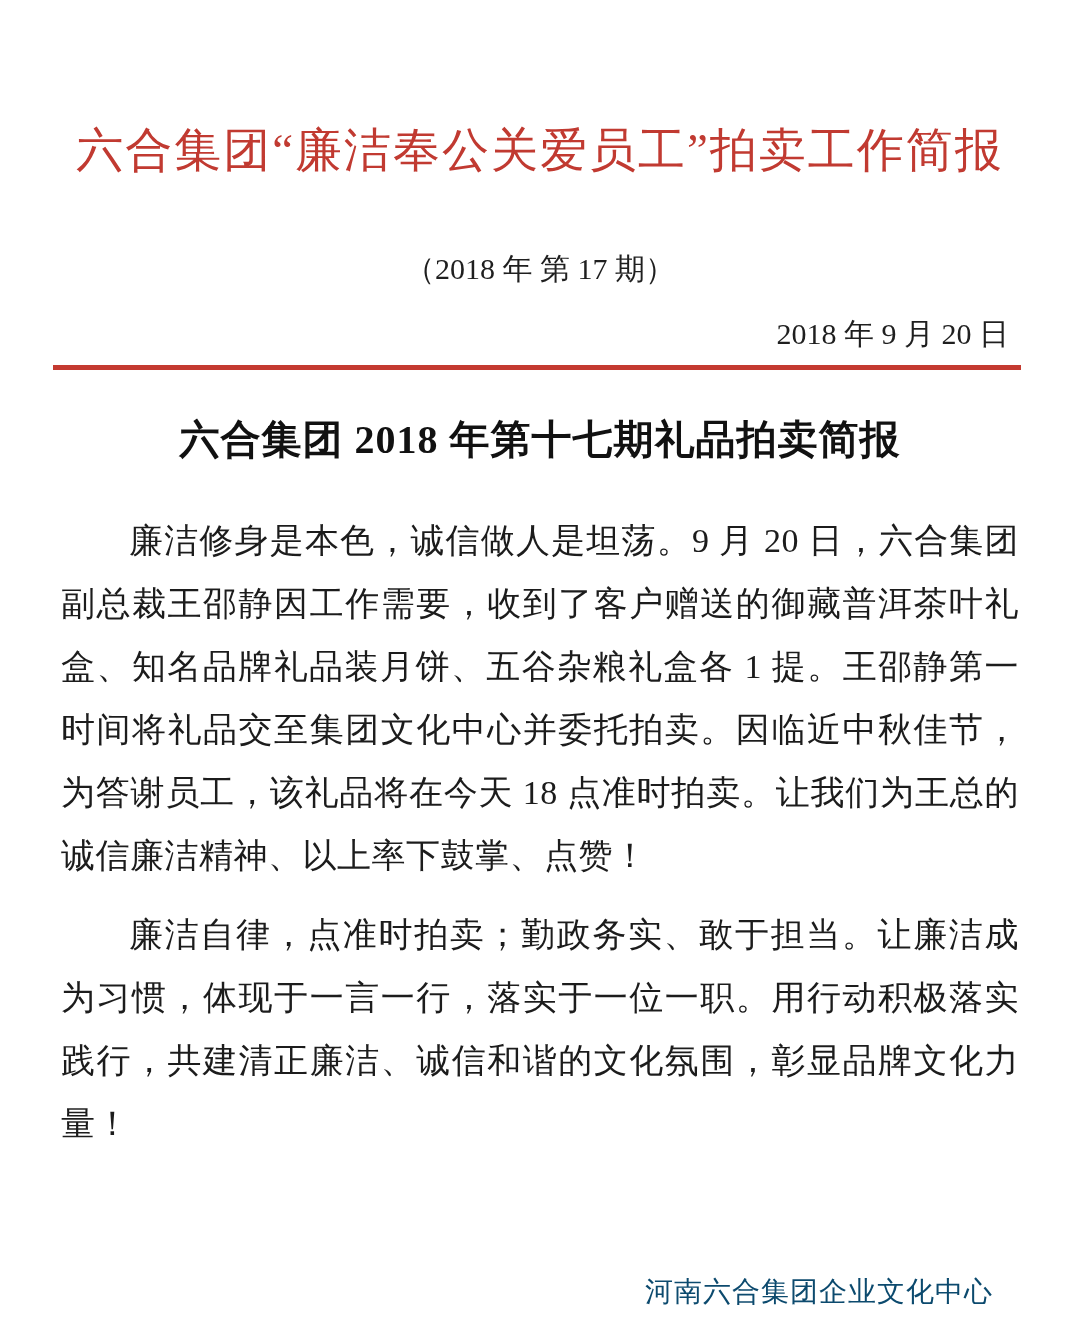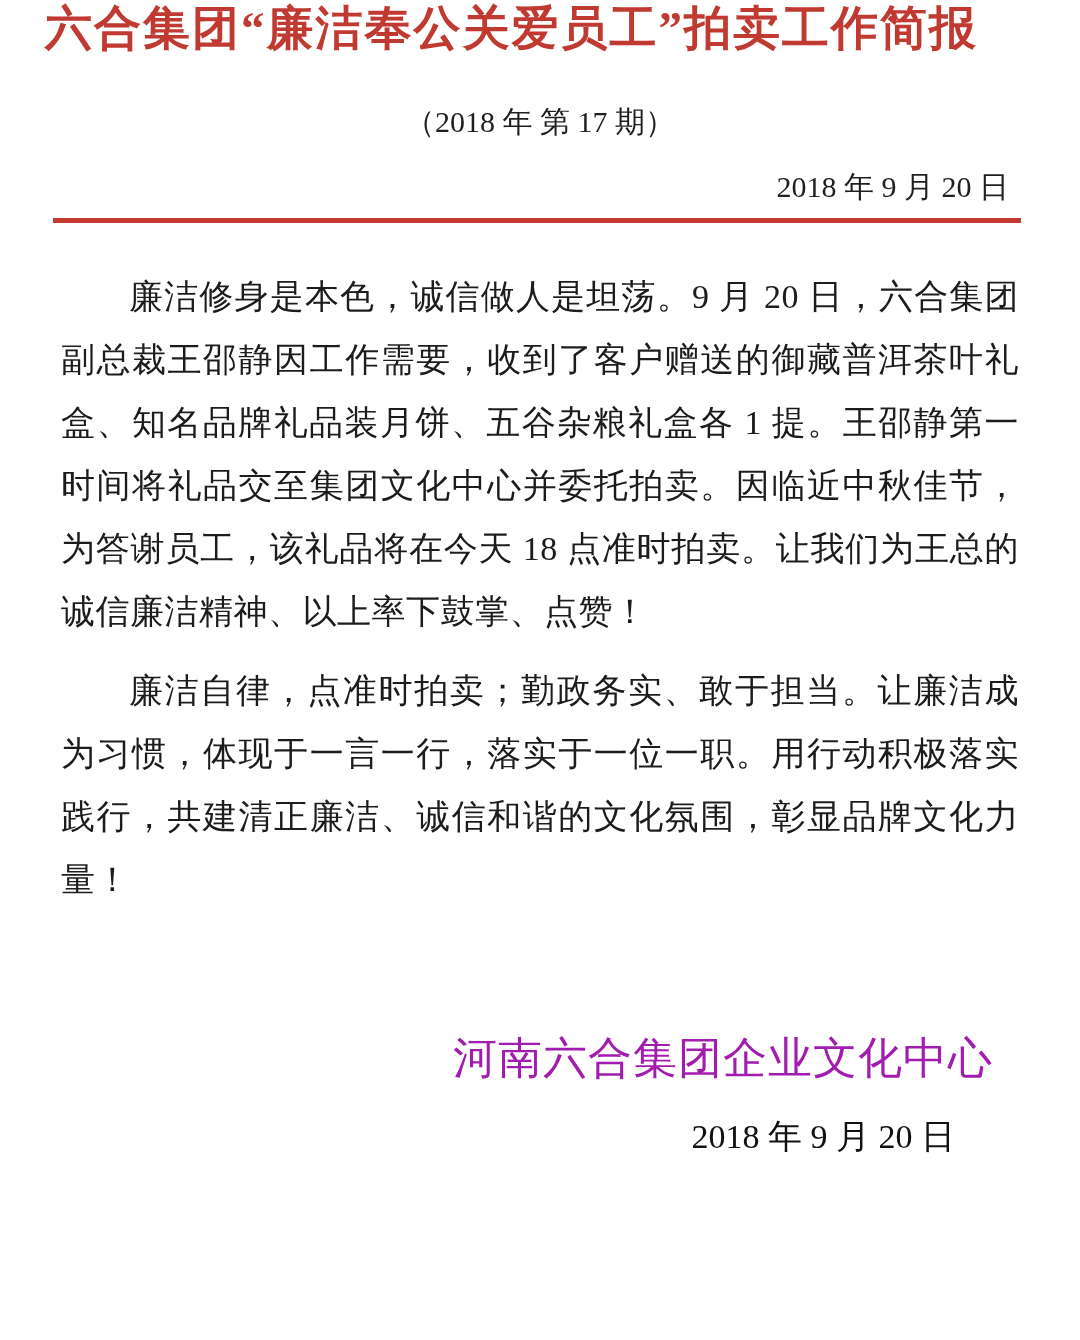--- a/index.html
+++ b/index.html
@@ -16,29 +16,30 @@
   }
   .page {
     box-sizing: border-box;
     width: 1080px;
     height: 1340px;
     padding: 0 45px;
     background: #ffffff;
   }
   .doc-title {
     margin: 0;
-    text-align: left;
+    padding-top: 122px;
+    text-align: center;
     font-size: 47px;
-    font-weight: bold;
+    font-weight: normal;
     letter-spacing: 2px;
     color: #c13a31;
     line-height: 1.2;
   }
   .issue-line {
-    margin-top: 46px;
+    margin-top: 71px;
     text-align: center;
     font-size: 30px;
     color: #1f1f1f;
   }
   .date-top {
     margin-top: 24px;
     text-align: right;
     padding-right: 26px;
     font-size: 30px;
     color: #1f1f1f;
@@ -69,22 +70,22 @@
     text-indent: 2em;
     color: #1c1c1c;
     letter-spacing: 0.5px;
   }
   .signature-block {
     margin-top: 118px;
   }
   .sig-name {
     text-align: right;
     padding-right: 42px;
-    font-size: 44px;
-    color: #a21caf;
+    font-size: 28px;
+    color: #0c4a6e;
     letter-spacing: 1px;
   }
   .sig-date {
     margin-top: 26px;
     text-align: right;
     padding-right: 80px;
     font-size: 34px;
     color: #111111;
   }
 </style>
@@ -94,20 +95,21 @@
 <div class="page">
 
   <h1 class="doc-title">六合集团“廉洁奉公关爱员工”拍卖工作简报</h1>
 
   <div class="issue-line">（2018 年 第 17 期）</div>
 
   <div class="date-top">2018 年 9 月 20 日</div>
 
   <hr class="red-rule">
 
+  <h2 class="section-heading">六合集团 2018 年第十七期礼品拍卖简报</h2>
 
   <div class="body-block">
     <p class="body-para">廉洁修身是本色，诚信做人是坦荡。9 月 20 日，六合集团副总裁王邵静因工作需要，收到了客户赠送的御藏普洱茶叶礼盒、知名品牌礼品装月饼、五谷杂粮礼盒各 1 提。王邵静第一时间将礼品交至集团文化中心并委托拍卖。因临近中秋佳节，为答谢员工，该礼品将在今天 18 点准时拍卖。让我们为王总的诚信廉洁精神、以上率下鼓掌、点赞！</p>
     <p class="body-para">廉洁自律，点准时拍卖；勤政务实、敢于担当。让廉洁成为习惯，体现于一言一行，落实于一位一职。用行动积极落实践行，共建清正廉洁、诚信和谐的文化氛围，彰显品牌文化力量！</p>
   </div>
 
   <div class="signature-block">
     <div class="sig-name">河南六合集团企业文化中心</div>
     <div class="sig-date">2018 年 9 月 20 日</div>
   </div>

